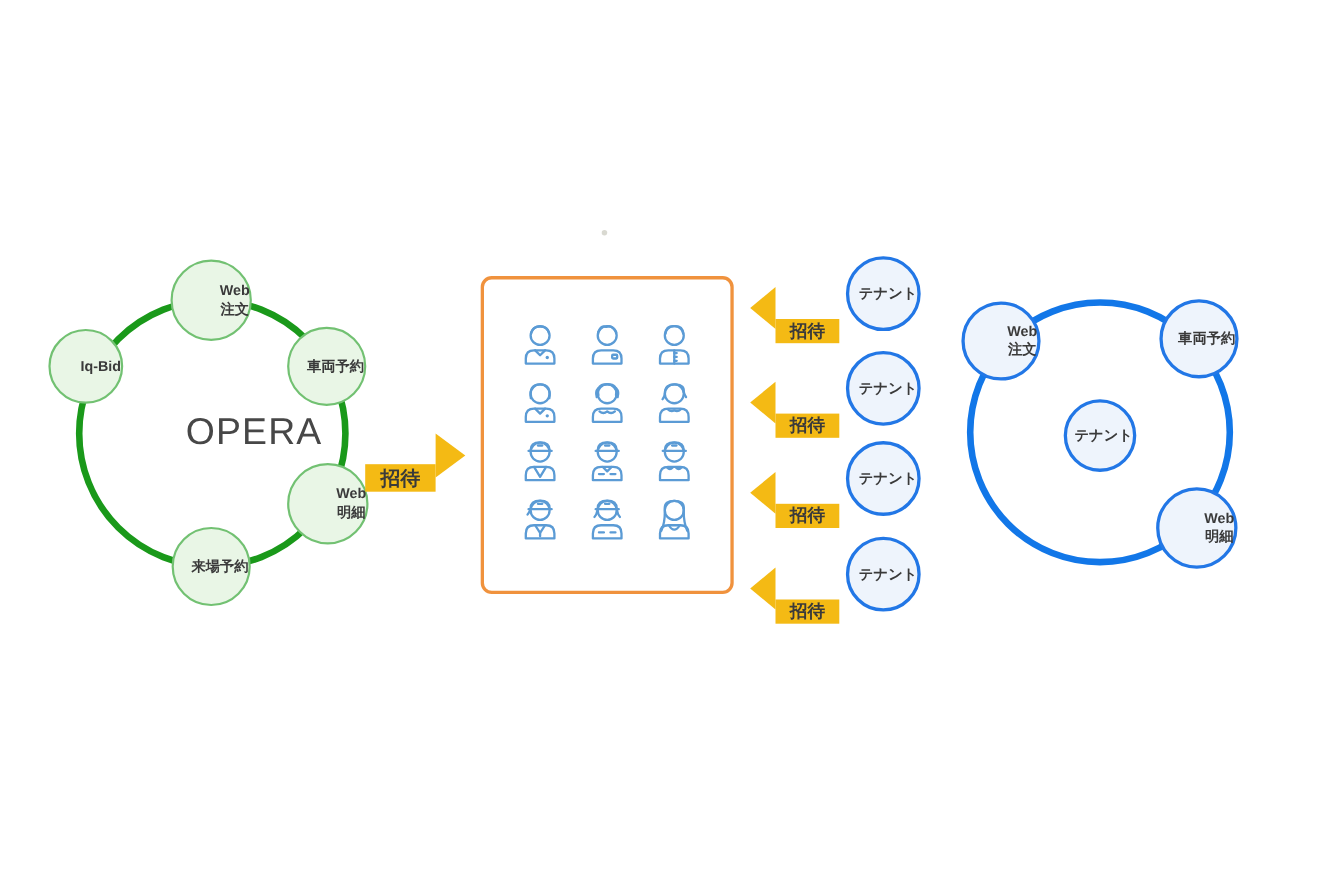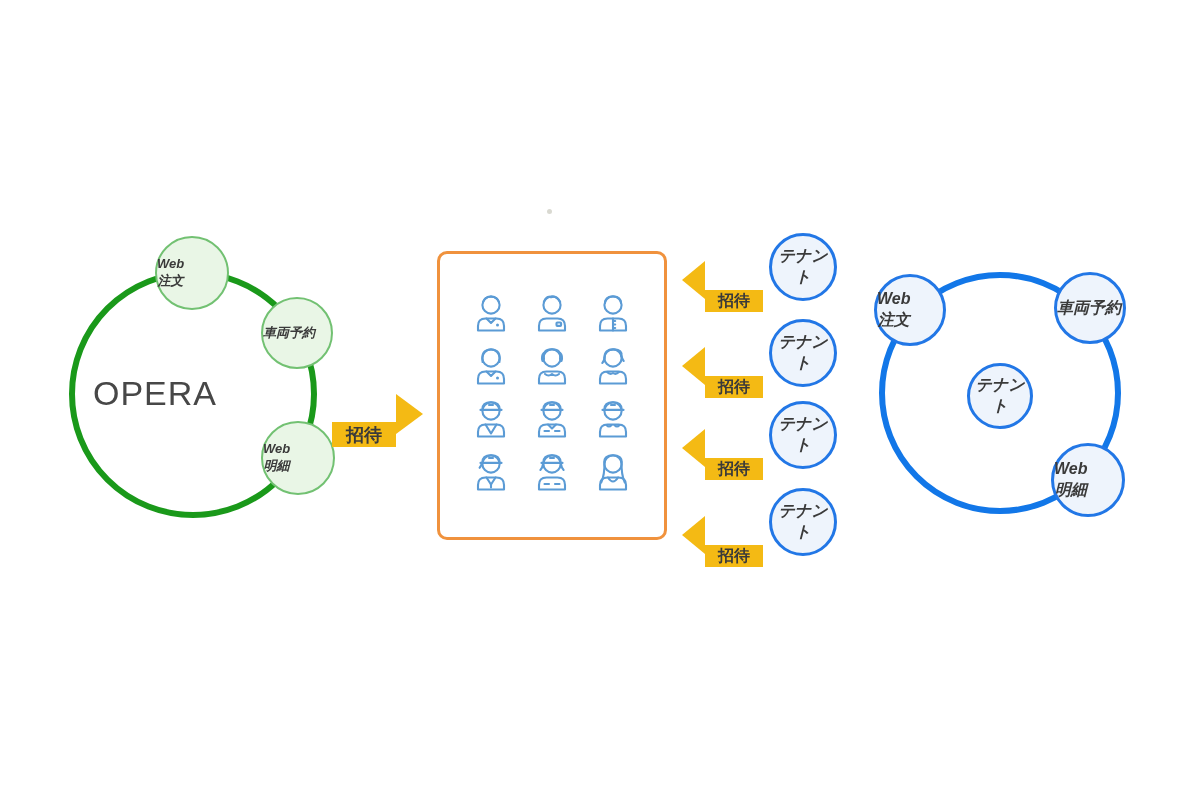--- a/index.html
+++ b/index.html
@@ -17,43 +17,42 @@
     position:absolute;
     border-radius:50%;
     box-sizing:border-box;
   }
   .ring.green { border:6px solid var(--green-ring); }
   .ring.blue  { border:6px solid var(--blue-ring); }
   .node {
     position:absolute;
     border-radius:50%;
     box-sizing:border-box;
-    display:flex; align-items:center; justify-content:flex-start;
+    display:flex; align-items:center; justify-content:flex-end;
     text-align:center;
     white-space:pre-line;
     font-weight:600;
     color:var(--text-dark);
     line-height:1.3;
     z-index:2;
-    font-style:italic;
   }
   .node.green {
     background:var(--green-node-fill);
     border:2.5px solid var(--green-node-border);
     font-size:13px;
   }
   .node.blue {
     background:var(--blue-node-fill);
     border:3px solid var(--blue-node-border);
-    font-size:16px;
+    font-size:13px;
   }
   .opera-title {
     position:absolute;
     left:93px; top:374px; width:200px;
-    text-align:left;
+    text-align:right;
     font-size:34px;
     letter-spacing:1px;
     color:#474747;
     z-index:2;
   }
   .members-box {
     position:absolute;
     left:437px; top:251px;
     width:230px; height:289px;
     box-sizing:border-box;
@@ -119,20 +118,26 @@
     <span>Web
 注文</span>
   </div>
   <div class="node green" style="left:261px; top:297px; width:72px; height:72px;">
     <span>車両予約</span>
   </div>
   <div class="node green" style="left:261px; top:421px; width:74px; height:74px;">
     <span>Web
 明細</span>
   </div>
+  <div class="node green" style="left:156px; top:479px; width:72px; height:72px;">
+    <span>来場予約</span>
+  </div>
+  <div class="node green" style="left:44px; top:299px; width:68px; height:68px;">
+    <span>Iq-Bid</span>
+  </div>
 
   <div class="arrow big" style="left:332px; top:380px;">
     <div class="body">招待</div>
     <div class="head"></div>
   </div>
 
   <div class="speck"></div>
 
   <div class="members-box">
     <div class="members-grid">

